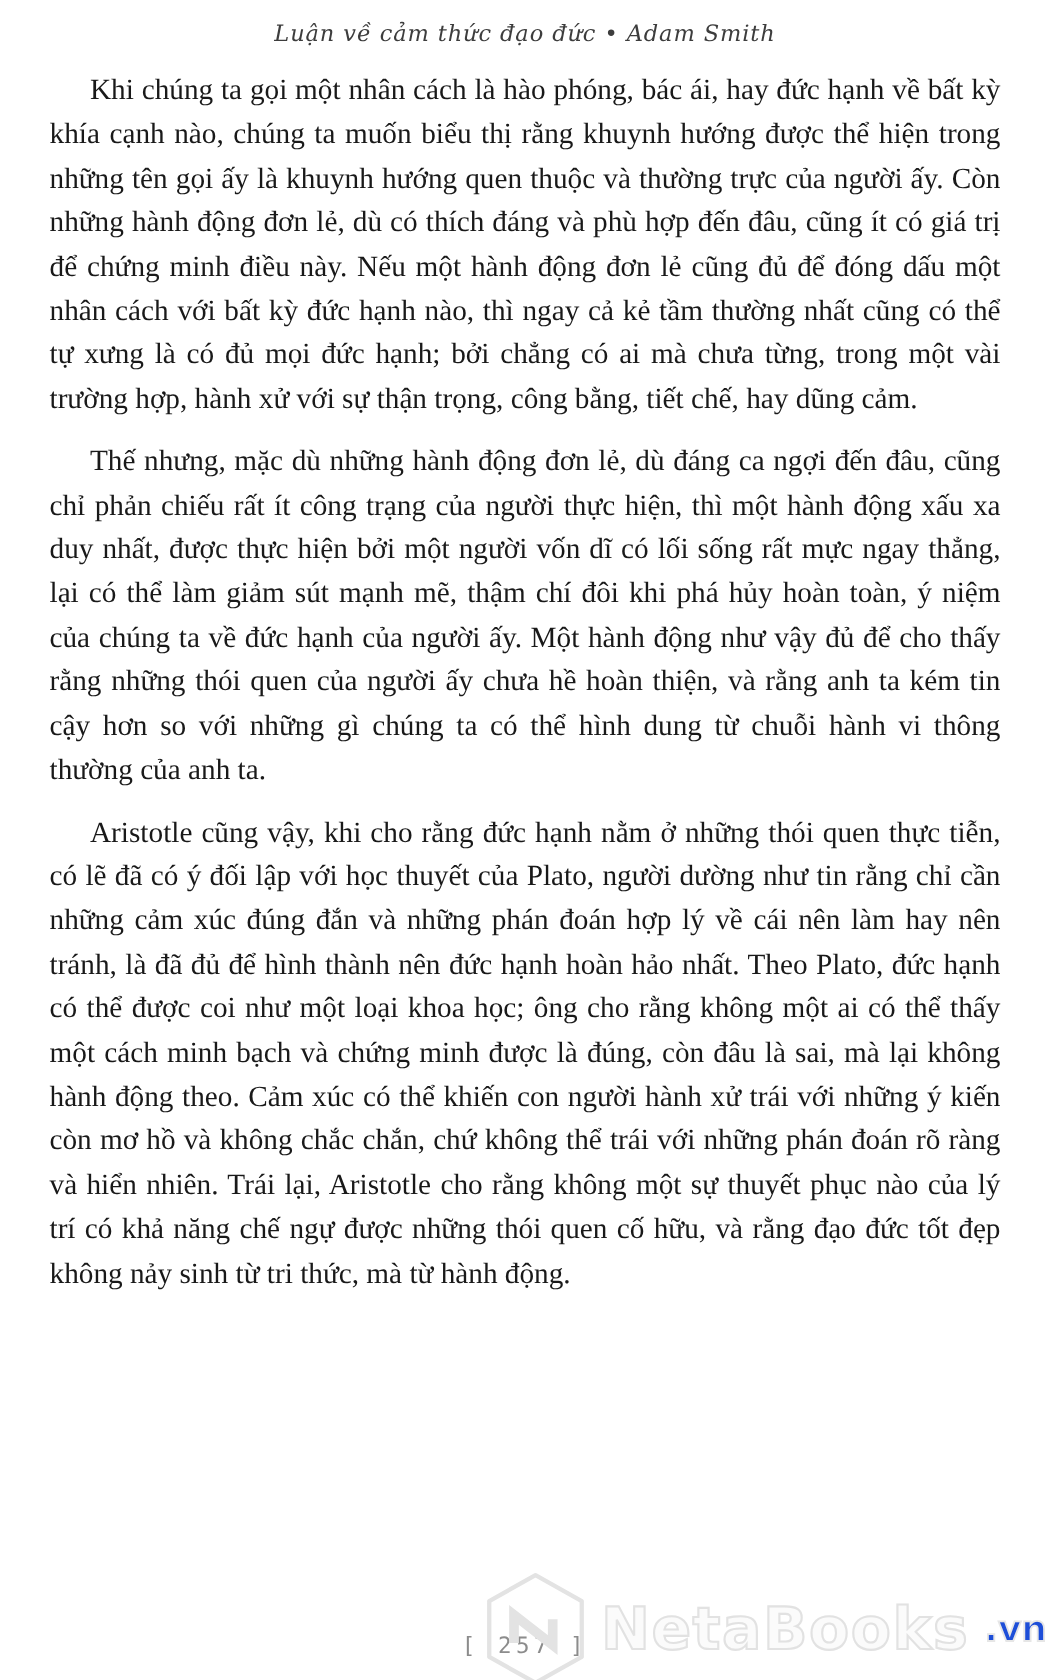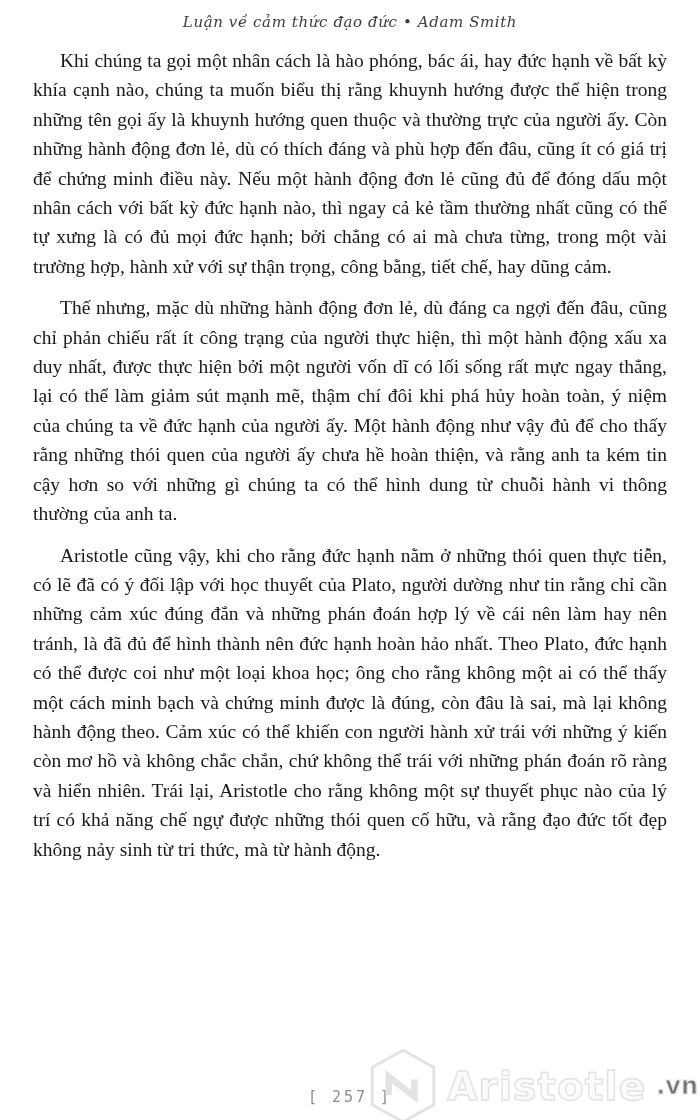--- a/index.html
+++ b/index.html
@@ -82,21 +82,21 @@
     color: #fbfbfb;
     -webkit-text-stroke: 1.4px #e2e2e2;
     letter-spacing: 1px;
     white-space: nowrap;
     line-height: 1;
   }
   .wm-tld {
     font-family: "DejaVu Sans", sans-serif;
     font-weight: 700;
     font-size: 24px;
-    color: #737373;
+    color: #1d4ed8;
     -webkit-text-stroke: 1.2px #e6e6e6;
     white-space: nowrap;
     line-height: 1;
     margin-left: 2px;
   }
 </style>
 </head>
 <body>
 
 <div class="page">
@@ -109,17 +109,17 @@
     <p class="para">Aristotle cũng vậy, khi cho rằng đức hạnh nằm ở những thói quen thực tiễn, có lẽ đã có ý đối lập với học thuyết của Plato, người dường như tin rằng chỉ cần những cảm xúc đúng đắn và những phán đoán hợp lý về cái nên làm hay nên tránh, là đã đủ để hình thành nên đức hạnh hoàn hảo nhất. Theo Plato, đức hạnh có thể được coi như một loại khoa học; ông cho rằng không một ai có thể thấy một cách minh bạch và chứng minh được là đúng, còn đâu là sai, mà lại không hành động theo. Cảm xúc có thể khiến con người hành xử trái với những ý kiến còn mơ hồ và không chắc chắn, chứ không thể trái với những phán đoán rõ ràng và hiển nhiên. Trái lại, Aristotle cho rằng không một sự thuyết phục nào của lý trí có khả năng chế ngự được những thói quen cố hữu, và rằng đạo đức tốt đẹp không nảy sinh từ tri thức, mà từ hành động.</p>
   </div>
 
   <div class="page-number">[ 257 ]</div>
 
   <div class="watermark">
     <svg class="wm-logo" viewBox="0 0 100 106" xmlns="http://www.w3.org/2000/svg">
       <polygon points="50,3 93,27 93,79 50,103 7,79 7,27" fill="none" stroke="#e3e3e3" stroke-width="4" stroke-linejoin="round"></polygon>
       <path d="M30 66 L30 40 L66 68 L66 44" fill="none" stroke="#e3e3e3" stroke-width="9" stroke-linejoin="miter" stroke-linecap="butt"></path>
     </svg>
-    <span class="wm-text">Aristotle</span>
+    <span class="wm-text">NetaBooks</span>
       <span class="wm-tld">.vn</span>
   </div>
 
 </div>
 
 </body></html>

